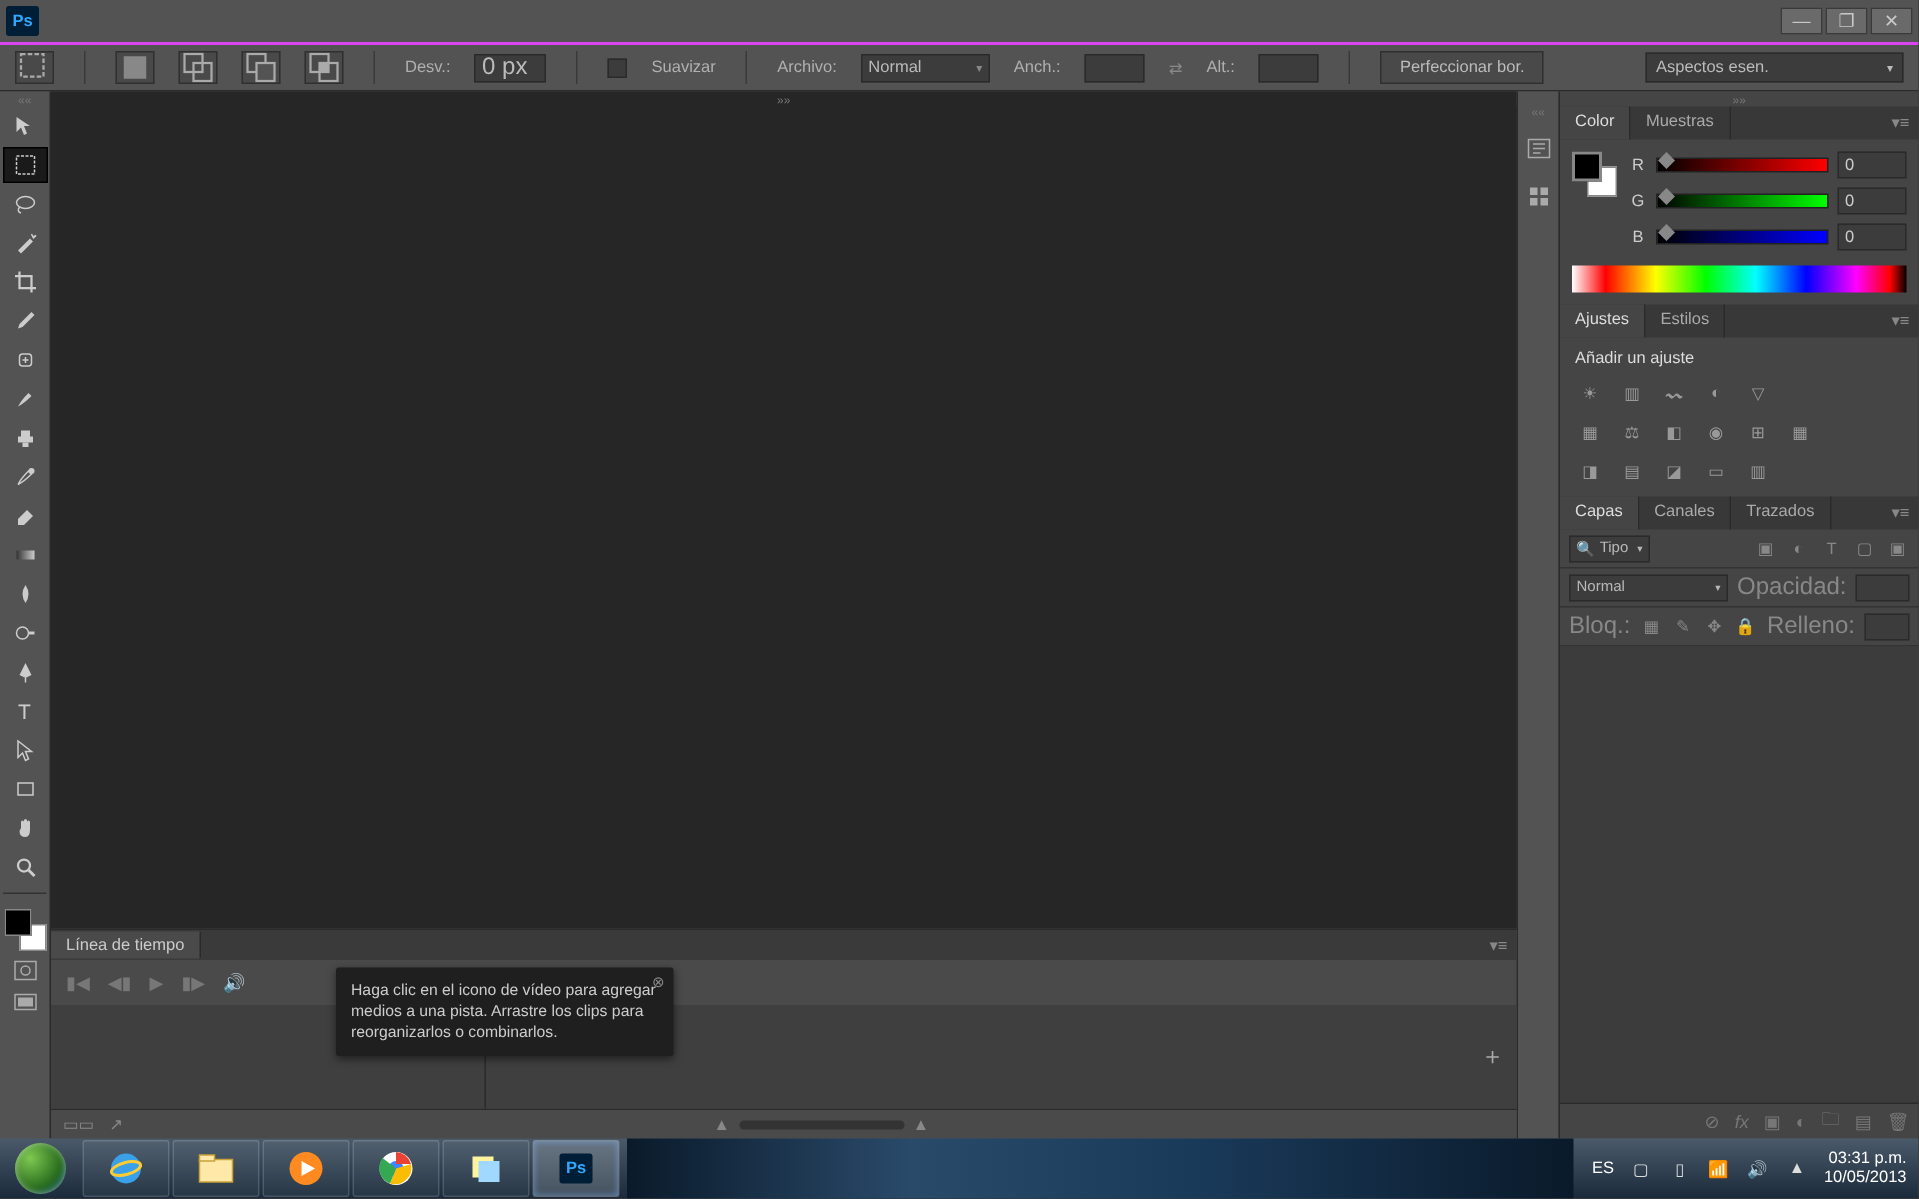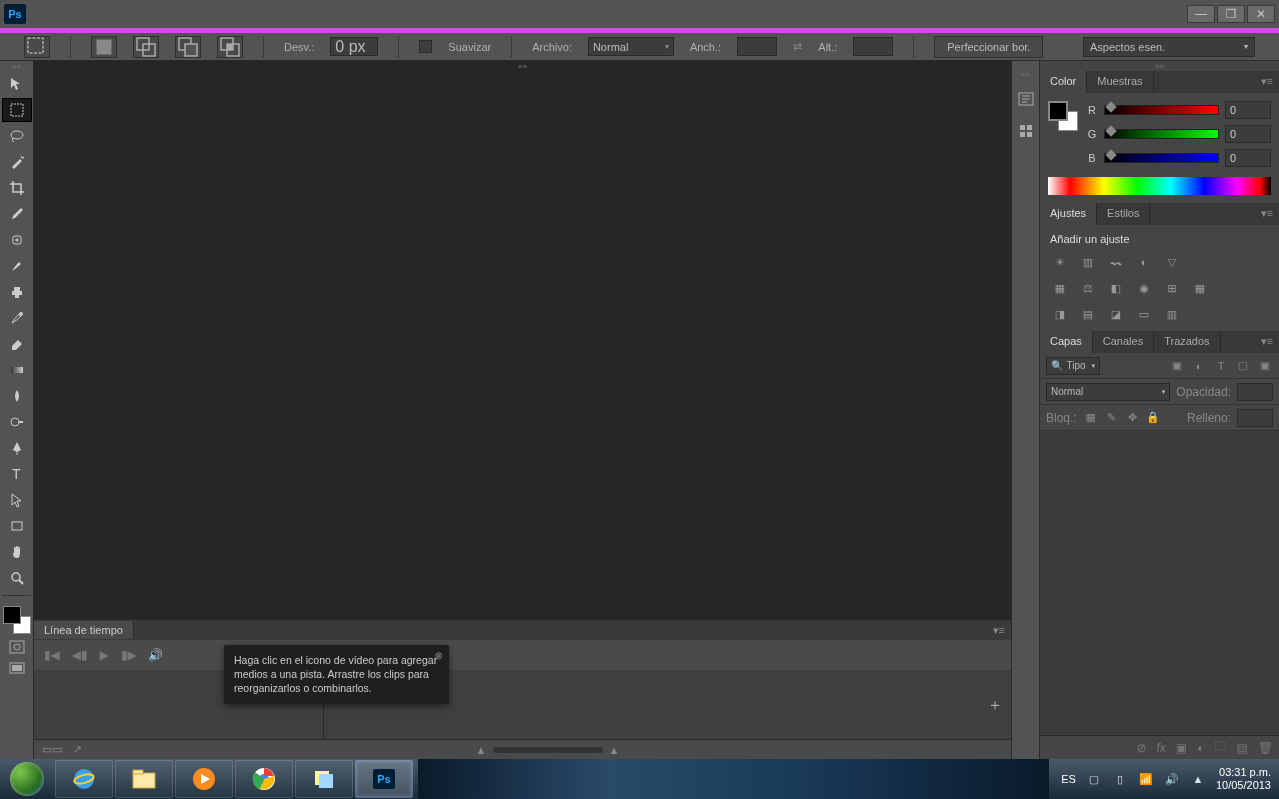--- a/index.html
+++ b/index.html
@@ -7,21 +7,21 @@
 
 
 .titlebar { height: 28px; background: #535353; display: flex; align-items: center; padding: 0 4px; }
 .ps-logo { width: 22px; height: 20px; background: #001e36; color: #31a8ff; font-weight: bold; font-size: 11px; display: flex; align-items: center; justify-content: center; border-radius: 2px; margin-right: 8px; }
 .menu { display: flex; gap: 2px; }
 .menu-item { padding: 4px 8px; color: #d0d0d0; cursor: pointer; }
 .win-controls { margin-left: auto; display: flex; gap: 2px; }
 .win-btn { width: 28px; height: 18px; background: #6a6a6a; border: 1px solid #3a3a3a; display: flex; align-items: center; justify-content: center; color: #c8c8c8; font-size: 12px; cursor: pointer; }
 
 
-.optionsbar { height: 33px; background: #535353; border-top: 5px solid #d946ef; border-bottom: 1px solid #2a2a2a; display: flex; align-items: center; padding: 0 24px; gap: 16px; }
+.optionsbar { height: 33px; background: #535353; border-top: 2px solid #d946ef; border-bottom: 1px solid #2a2a2a; display: flex; align-items: center; padding: 0 10px; gap: 16px; }
 .opt-icon { width: 26px; height: 22px; background: #494949; border: 1px solid #303030; display: flex; align-items: center; justify-content: center; }
 .opt-sep { width: 1px; height: 22px; background: #3a3a3a; margin: 0 4px; }
 .opt-label { color: #b0b0b0; }
 .opt-input { width: 48px; height: 19px; background: #3c3c3c; border: 1px solid #2a2a2a; color: #bbb; padding: 0 4px; font-size: 16px; }
 .opt-check { width: 13px; height: 13px; background: #3c3c3c; border: 1px solid #2a2a2a; display: inline-block; }
 .opt-select { width: 86px; height: 19px; background: #3c3c3c; border: 1px solid #2a2a2a; color: #bbb; padding: 0 4px; font-size: 11px; display: flex; align-items: center; justify-content: space-between; }
 .opt-select .arr { font-size: 8px; color: #888; }
 .opt-btn { height: 22px; padding: 0 12px; background: #494949; border: 1px solid #303030; color: #bbb; display: flex; align-items: center; }
 .workspace-select { width: 172px; height: 20px; background: #3c3c3c; border: 1px solid #2a2a2a; color: #bbb; padding: 0 6px; display: flex; align-items: center; justify-content: space-between; margin-left: auto; }
 
@@ -97,21 +97,21 @@
 .adjust-icon { width: 20px; height: 18px; display: flex; align-items: center; justify-content: center; color: #999; }
 
 
 .layers-panel { flex: 1; display: flex; flex-direction: column; }
 .layers-filter { height: 26px; display: flex; align-items: center; padding: 0 6px; gap: 6px; border-bottom: 1px solid #333; }
 .filter-sel { width: 54px; height: 18px; background: #3c3c3c; border: 1px solid #2a2a2a; display:flex; align-items:center; padding:0 4px; font-size:10px; gap:3px; }
 .filter-icons { display: flex; gap: 6px; margin-left: auto; }
 .fi { width: 16px; height: 16px; color: #888; display:flex; align-items:center; justify-content:center; }
 .layers-mode { height: 26px; display: flex; align-items: center; padding: 0 6px; gap: 6px; border-bottom: 1px solid #333; }
 .mode-sel { flex: 1; height: 18px; background: #3c3c3c; border: 1px solid #2a2a2a; padding:0 4px; display:flex; align-items:center; justify-content:space-between; font-size:10px; }
-.opac-label { color: #888; font-size: 12px; }
+.opac-label { color: #888; font-size: 16px; }
 .opac-input { width: 36px; height: 18px; background: #3c3c3c; border: 1px solid #2a2a2a; }
 .layers-lock { height: 26px; display: flex; align-items: center; padding: 0 6px; gap: 6px; border-bottom: 1px solid #333; }
 .lock-icons { display: flex; gap: 5px; }
 .li { width: 16px; height: 16px; color: #888; display:flex; align-items:center; justify-content:center; }
 .layers-body { flex: 1; background: #3c3c3c; }
 .layers-footer { height: 24px; border-top: 1px solid #2a2a2a; display: flex; align-items: center; justify-content: flex-end; padding: 0 6px; gap: 10px; }
 .lf-icon { color: #777; font-size: 12px; }
 
 
 .taskbar { position: absolute; left: 0; right: 0; bottom: 0; height: 40px; background: linear-gradient(to bottom, #4a5a6a, #1a2a3a); display: flex; align-items: center; }

